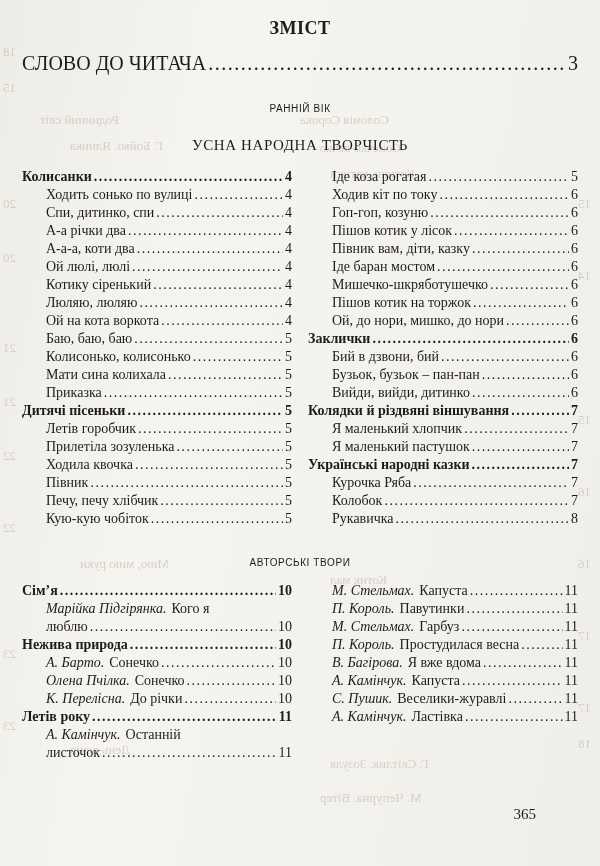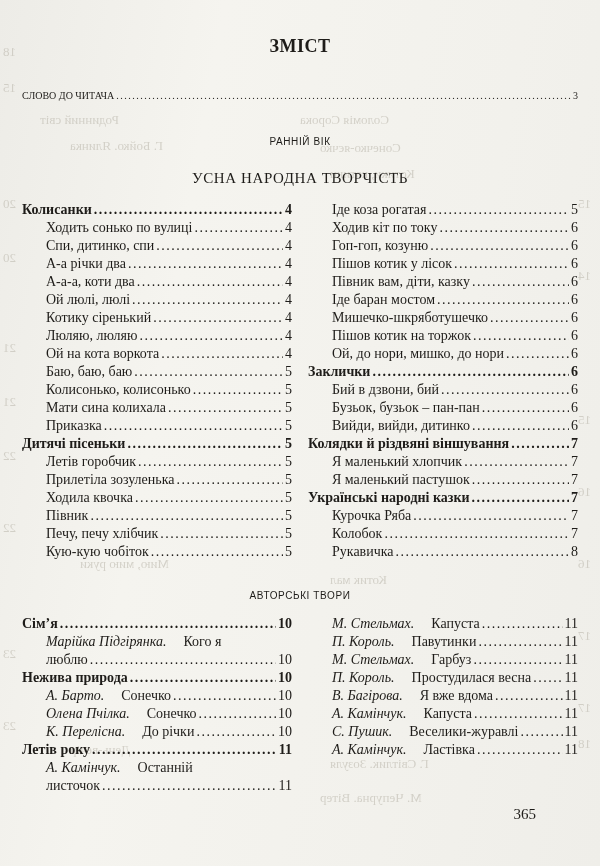--- a/index.html
+++ b/index.html
@@ -22,52 +22,52 @@
     position:absolute;
     transform:scaleX(-1);
     color:#bab6ab;
     opacity:.55;
     filter:blur(.5px);
     font-size:13px;
     white-space:nowrap;
   }
   .content{position:relative;z-index:1;}
   .toc-title{
-    margin:12px;
-    padding-top:24px;
+    margin:0;
+    padding-top:18px;
     text-align:center;
     font-size:18px;
     font-weight:bold;
     letter-spacing:.5px;
   }
   .entry{
     display:flex;
     align-items:baseline;
     font-size:14px;
     line-height:18px;
     white-space:nowrap;
   }
   .entry .label{flex:0 0 auto;min-width:0;}
-  .entry .author{flex:0 0 auto;font-style:italic;margin-right:17px;text-align:center;}
+  .entry .author{flex:0 0 auto;font-style:italic;margin-right:5px;text-align:center;}
   .entry .dots{
     flex:1 1 auto;
     overflow:hidden;
     margin:0 2px;
     min-width:8px;
   }
   .entry .dots::after{
     content:"......................................................................................................................................................................................";
     letter-spacing:1.5px;
   }
   .entry .pg{flex:0 0 auto;}
   .entry.bold{font-weight:bold;}
   .entry.indent{padding-left:24px;}
   .preface{
-    margin-top:30px;
-    font-size:10px;
+    margin-top:15px;
+    font-size:20px;
     align-items:flex-end;
   }
   .h-sans{
     text-align:center;
     font-family:"Liberation Sans", sans-serif;
     font-size:10px;
     letter-spacing:.6px;
     margin-top:31px;
   }
   .h-serif{

